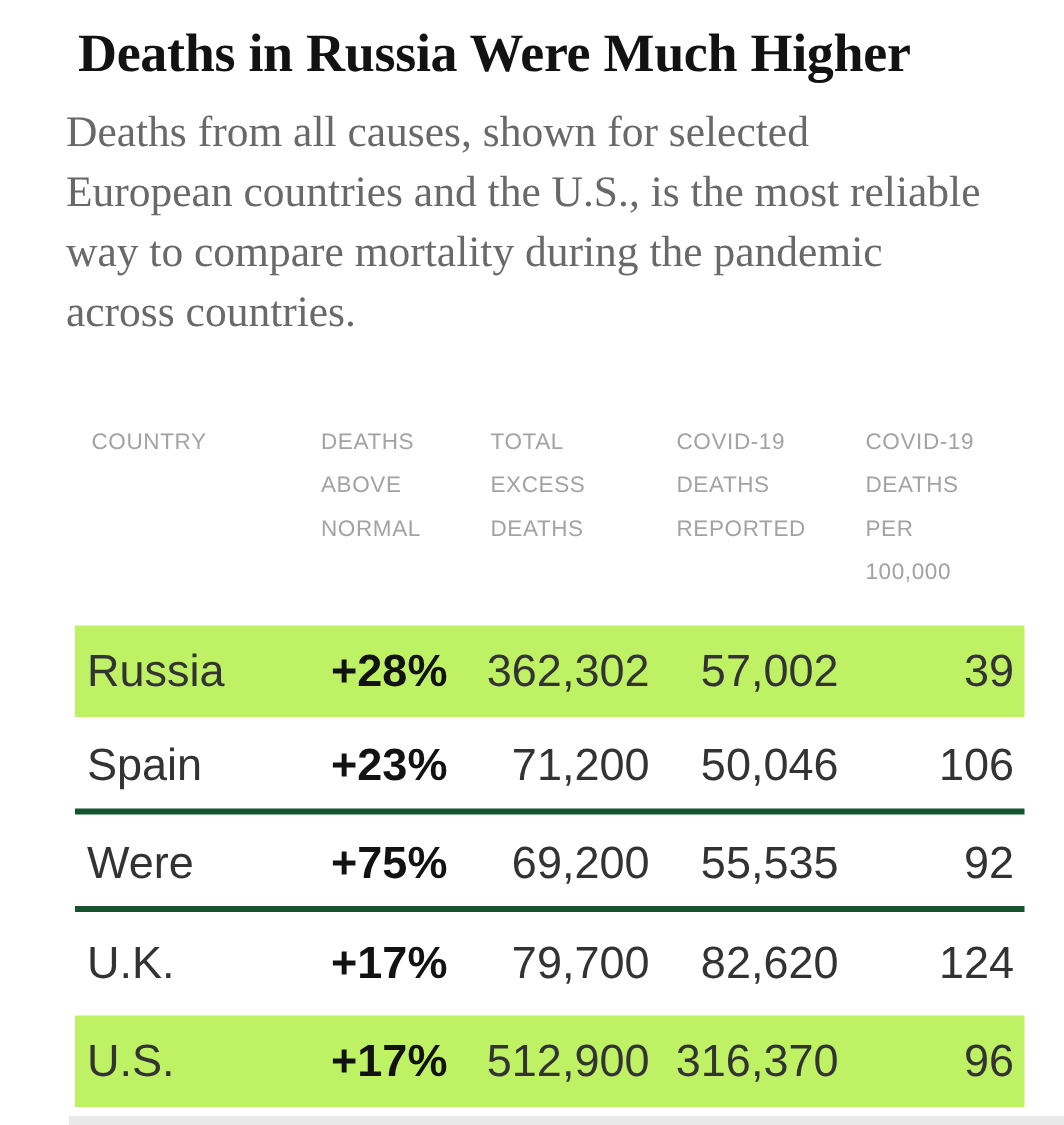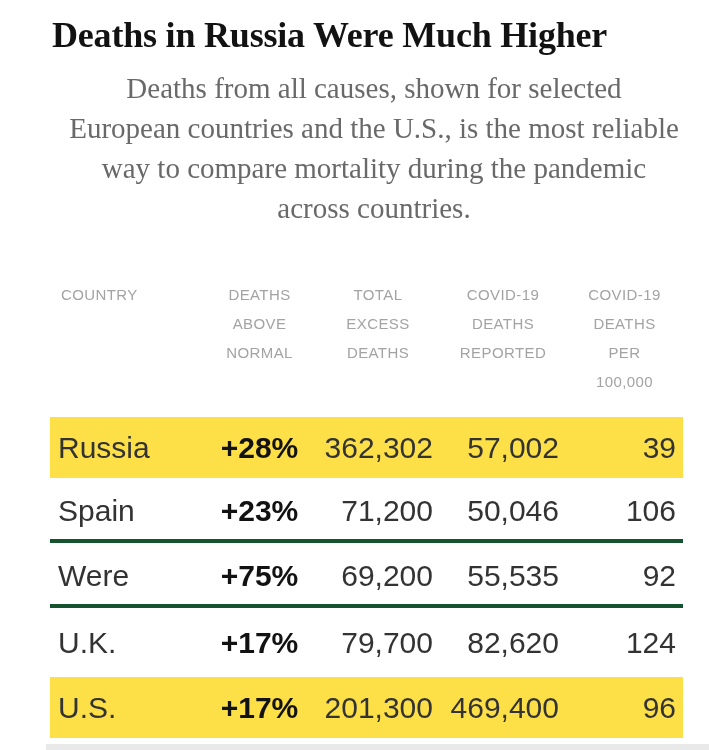--- a/index.html
+++ b/index.html
@@ -15,54 +15,53 @@
     margin: 4px 40px 0 40px;
     font-family: "Liberation Serif", serif;
     font-weight: 700;
     font-size: 36px;
     line-height: 46px;
     color: #121212;
     letter-spacing: -0.2px;
   }
   .page-title .t-line { white-space: nowrap; }
   .page-subtitle {
-    margin: 10px 40px 0 60px;
+    margin: 10px 40px 0 36px;
     width: 612px;
     font-family: "Liberation Serif", serif;
     font-weight: 400;
     font-size: 29px;
     line-height: 40px;
     color: #696969;
-    text-align: center;
   }
   .deaths-table {
     margin: 46px 30px 0 38px;
     width: 641px;
   }
   .tgrid {
     display: grid;
     grid-template-columns: 1fr 113px 124px 126px 117px;
   }
   .thead {
     align-items: start;
     margin-bottom: 15px;
   }
   .th {
     font-size: 15px;
     line-height: 25px;
     letter-spacing: 0.4px;
     color: #a3a3a3;
     padding: 0 3px;
   }
-  .th.num { text-align: center; }
+  .th.num { text-align: left; }
   .row {
     height: 61px;
     align-items: center;
   }
-  .row.highlight { background: #fde047; }
+  .row.highlight { background: #bef264; }
   .row.sep { border-bottom: 4px solid #14532d; }
   .cell {
     font-size: 30px;
     color: #333333;
     padding: 0 3px;
     white-space: nowrap;
   }
   .cell.country { text-align: left; padding-left: 4px; }
   .cell.num { text-align: right; }
   .cell.pct { font-weight: 700; color: #121212; text-align: center; }
@@ -139,20 +138,20 @@
     <div class="cell country">U.K.</div>
     <div class="cell num pct">+17%</div>
     <div class="cell num">79,700</div>
     <div class="cell num">82,620</div>
     <div class="cell num">124</div>
   </div>
 
   <div class="tgrid row highlight">
     <div class="cell country">U.S.</div>
     <div class="cell num pct">+17%</div>
-    <div class="cell num">201,300</div>
-    <div class="cell num">469,400</div>
+    <div class="cell num">512,900</div>
+    <div class="cell num">316,370</div>
     <div class="cell num">96</div>
   </div>
 
 </div>
 
 <div class="bottom-bar"></div>
 
 </body></html>

